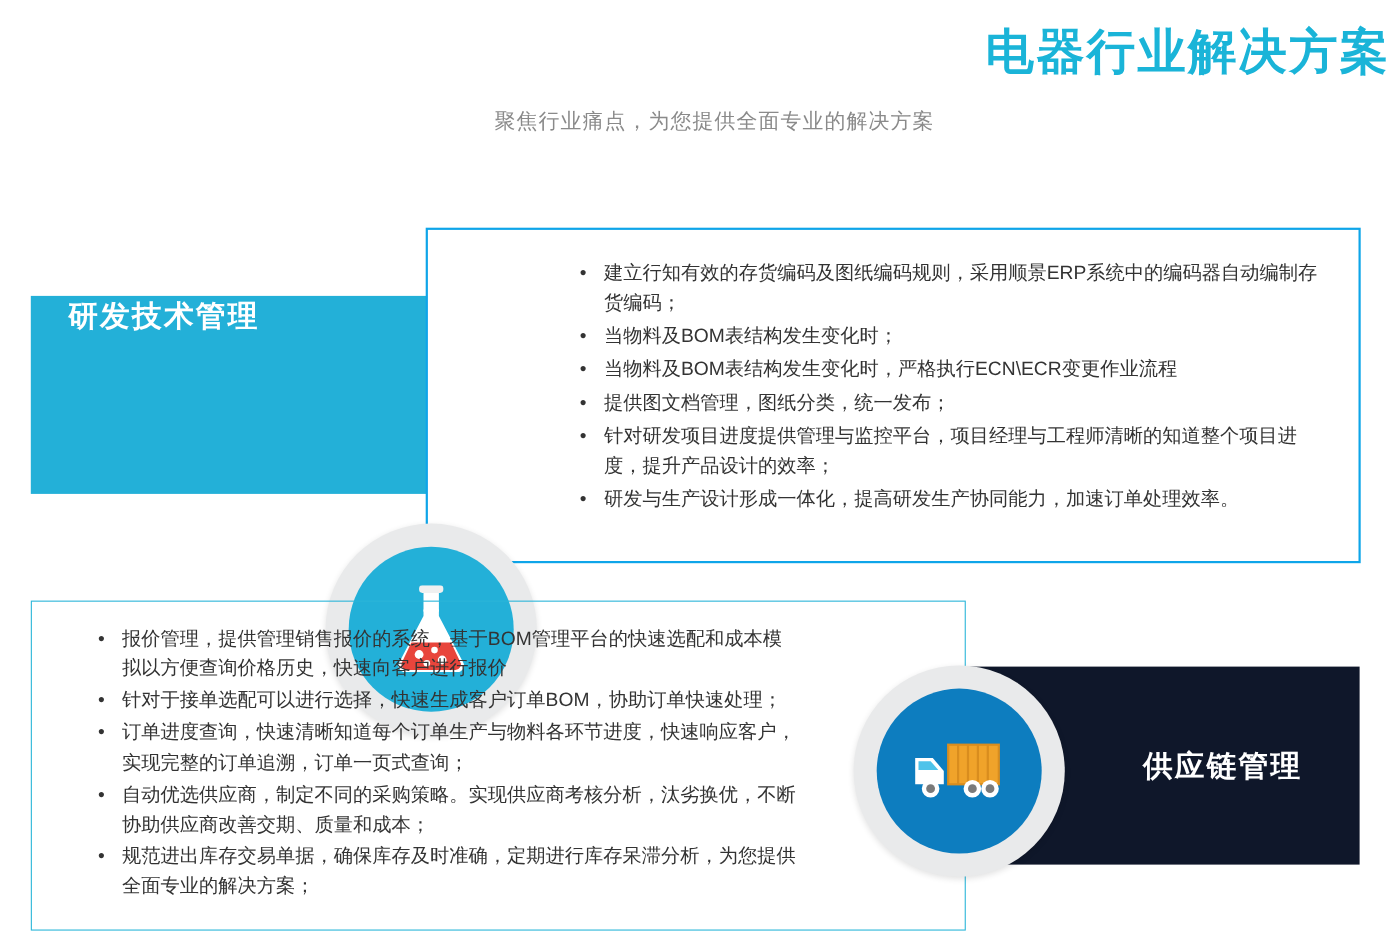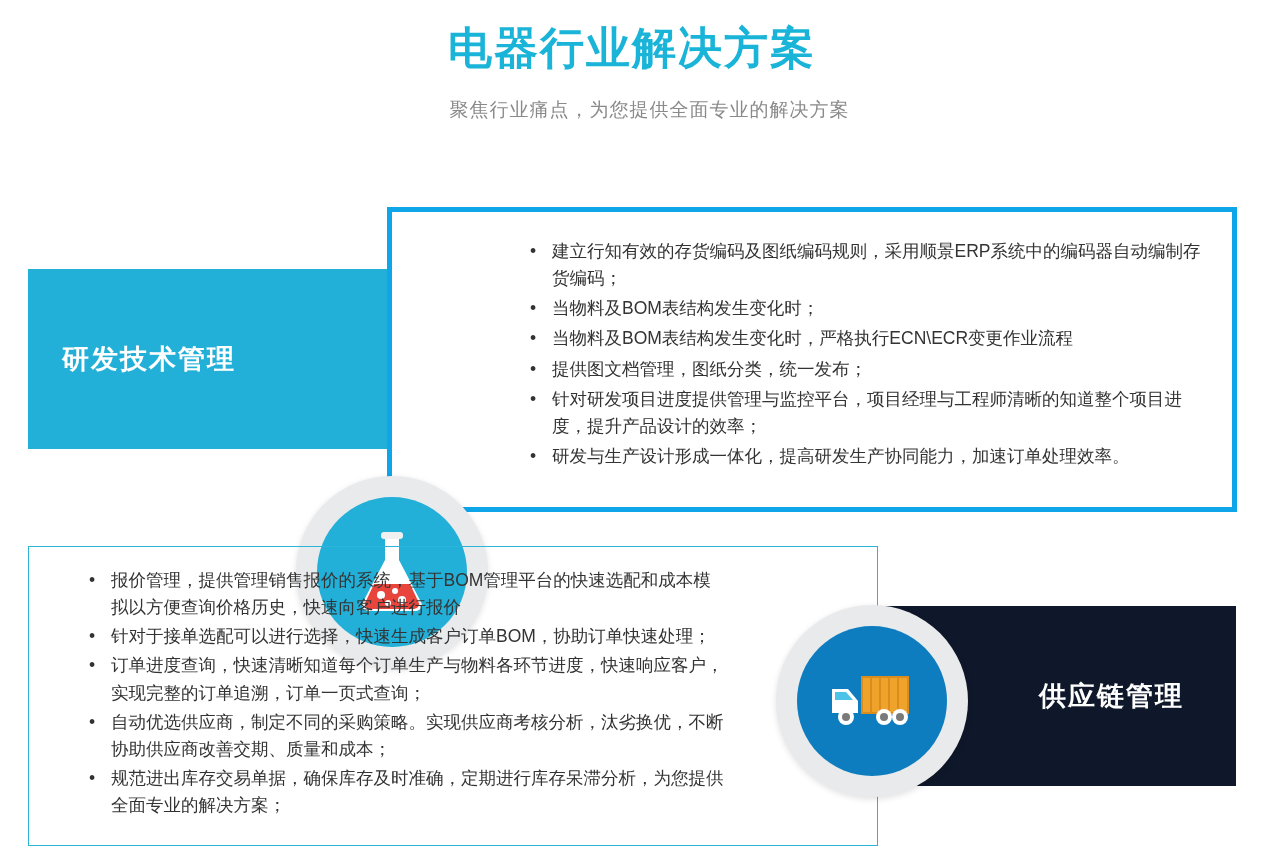--- a/index.html
+++ b/index.html
@@ -20,20 +20,21 @@
     text-align: center;
     padding-top: 22px;
   }
   .title {
     font-size: 44px;
     font-weight: bold;
     color: #1ab4d8;
     letter-spacing: 2px;
     line-height: 1.2;
     margin: 0;
+    text-align: right;
   }
   .subtitle {
     font-size: 19px;
     color: #8a8a8a;
     margin-top: 22px;
     letter-spacing: 1px;
     padding-left: 35px;
   }
 
   
@@ -49,37 +50,36 @@
     height: 305px;
   }
   .sec1 .label-box {
     position: absolute;
     left: 28px;
     top: 62px;
     width: 360px;
     height: 180px;
     background: #23b0d8;
     display: flex;
-    align-items: center;
     box-sizing: border-box;
   }
   .sec1 .label-text {
     color: #ffffff;
     font-size: 27px;
     font-weight: bold;
     letter-spacing: 2px;
     margin-left: 34px;
   }
   .sec1 .text-box {
     position: absolute;
     left: 387px;
     top: 0;
     width: 850px;
     height: 305px;
-    border: 5px solid #0ea5e9;
+    border: 2px solid #0ea5e9;
     box-sizing: border-box;
   }
   .sec1 ul {
     margin: 0;
     padding: 26px 26px 0 138px;
     list-style: none;
   }
   .sec1 li {
     position: relative;
     font-size: 17.5px;

